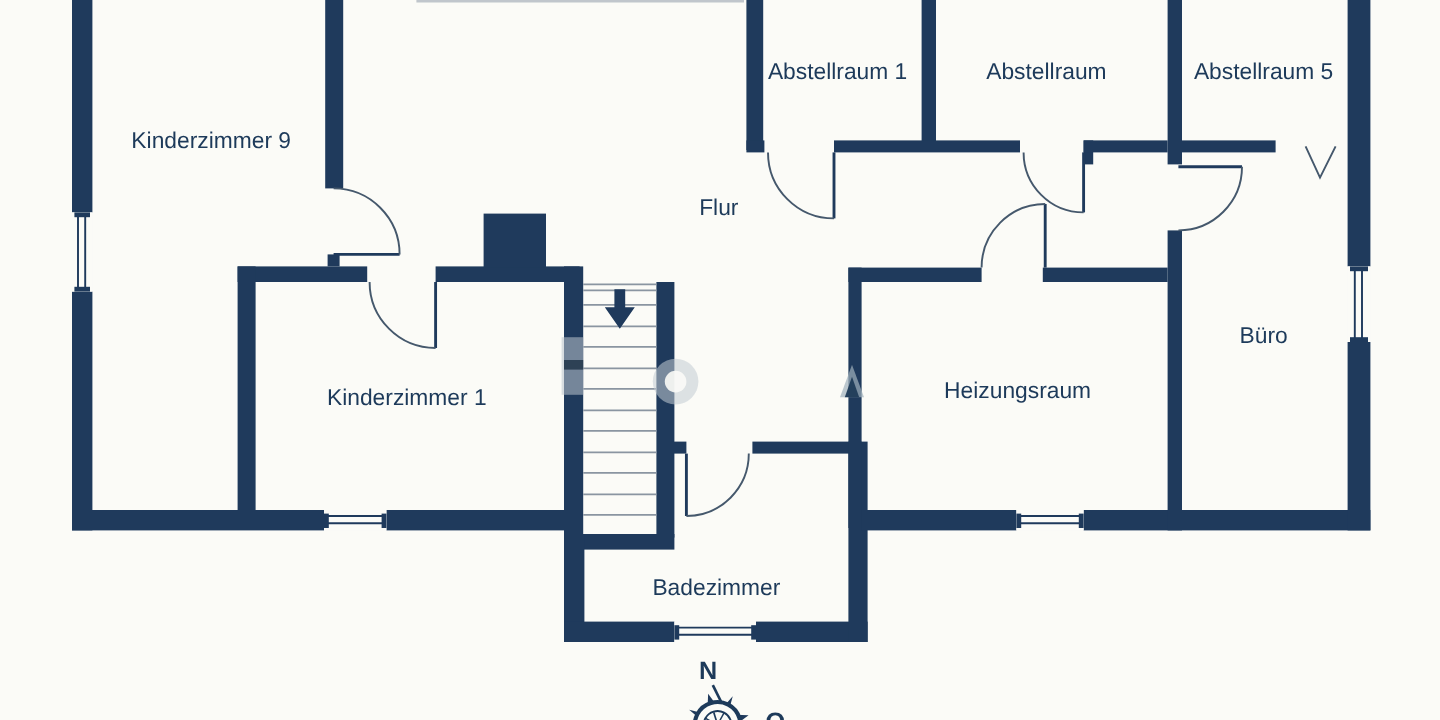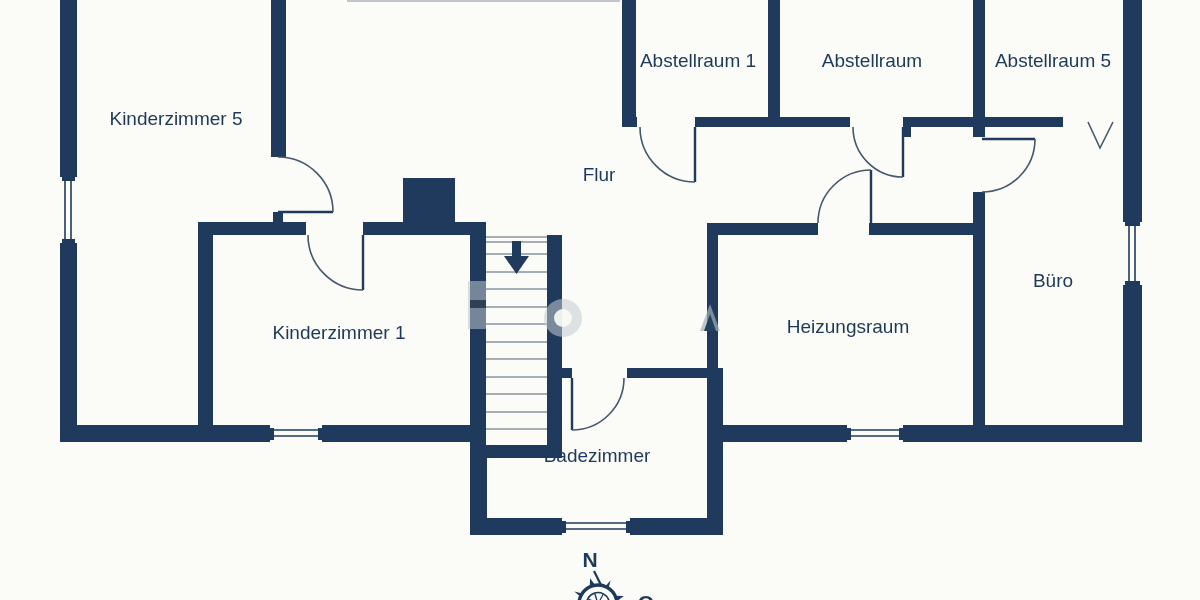--- a/index.html
+++ b/index.html
@@ -235,26 +235,26 @@
         <circle cx="0" cy="0" r="11.5" fill="none" stroke="var(--text)" stroke-width="1.6"></circle>
         <line x1="-11" y1="0" x2="11" y2="0" stroke="var(--text)" stroke-width="1.4"></line>
         <line x1="0" y1="-11" x2="0" y2="11" stroke="var(--text)" stroke-width="1.4"></line>
         <line x1="-8" y1="-8" x2="8" y2="8" stroke="var(--text)" stroke-width="1.2"></line>
         <line x1="-8" y1="8" x2="8" y2="-8" stroke="var(--text)" stroke-width="1.2"></line>
         <circle cx="0" cy="0" r="2.4" fill="var(--text)"></circle>
       </g>
     </g>
   </svg>
 
-  <div class="room-label" style="left:176px;top:118px">Kinderzimmer 5</div>
+  <div class="room-label" style="left:176px;top:118px">Kinderzimmer 9</div>
   <div class="room-label" style="left:339px;top:332px">Kinderzimmer 1</div>
   <div class="room-label" style="left:599px;top:174px">Flur</div>
   <div class="room-label" style="left:698px;top:60px">Abstellraum 1</div>
   <div class="room-label" style="left:872px;top:60px">Abstellraum</div>
   <div class="room-label" style="left:1053px;top:60px">Abstellraum 5</div>
   <div class="room-label" style="left:1053px;top:280px">Büro</div>
   <div class="room-label" style="left:848px;top:326px">Heizungsraum</div>
-  <div class="room-label" style="left:597px;top:455px">Badezimmer</div>
+  <div class="room-label" style="left:597px;top:490px">Badezimmer</div>
 
   <div class="compass-label" style="left:590px;top:559px">N</div>
   <div class="compass-label" style="left:646px;top:602px">O</div>
 
 </div>
 
 </body></html>

